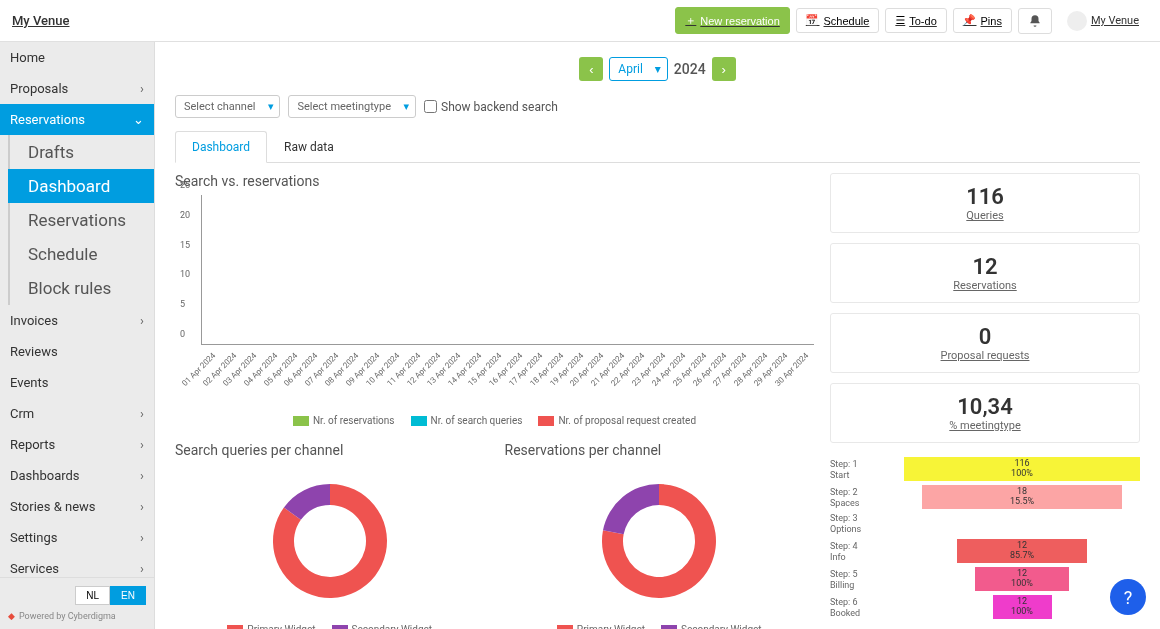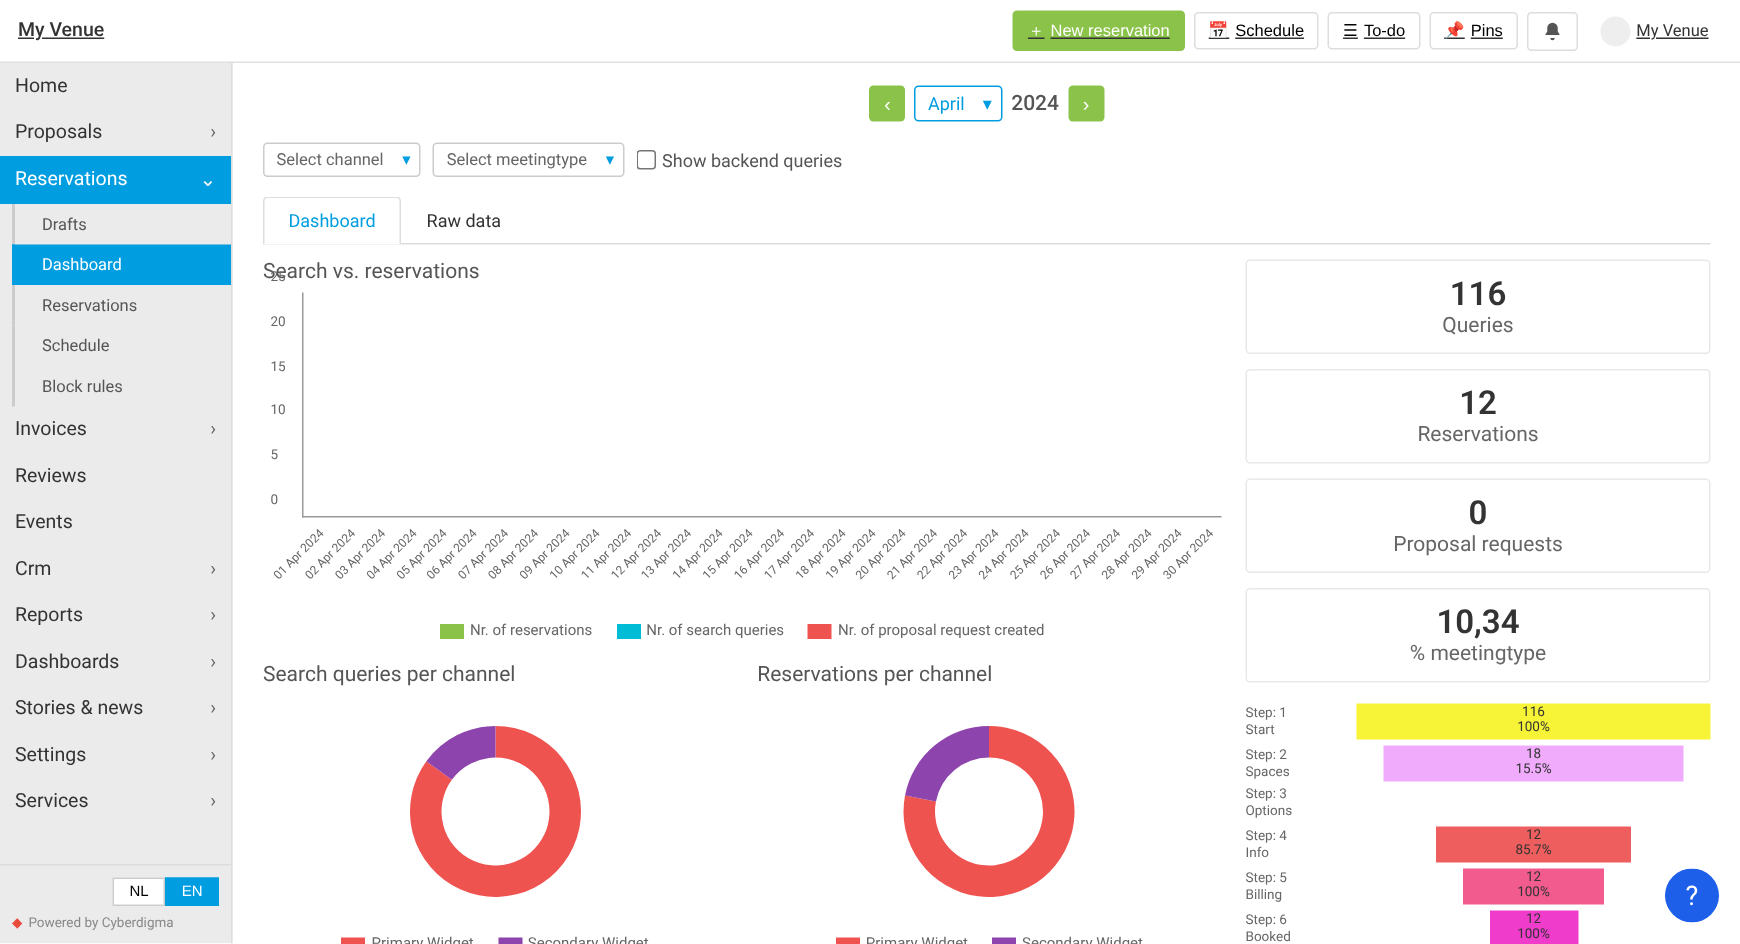--- a/index.html
+++ b/index.html
@@ -45,27 +45,27 @@
       flex-direction: column;
       border-right: 1px solid #ddd;
     }
     .nav { flex: 1; overflow-y: auto; }
     .nav-item {
       padding: 8px 10px;
       font-size: 13px;
       cursor: pointer;
       display: flex;
       justify-content: space-between;
-      align-items: flex-start;
+      align-items: center;
     }
     .nav-item.active { background: #009de0; color: #fff; }
     .nav-sub { background: #ebebeb; }
     .nav-sub .nav-subitem {
       padding: 7px 10px 7px 18px;
-      font-size: 11px;
+      font-size: 17px;
       cursor: pointer;
       border-left: 2px solid #ccc;
       margin-left: 8px;
       color: #555;
     }
     .nav-sub .nav-subitem.active { background: #009de0; color: #fff; border-left-color: #009de0; }
     .chevron { font-size: 13px; color: #666; }
     .nav-item.active .chevron { color: #fff; }
     .sidebar-footer { padding: 8px; border-top: 1px solid #ddd; }
     .lang-switch { display: flex; gap: 0; justify-content: flex-end; margin-bottom: 6px; }
@@ -114,21 +114,21 @@
     .bar.blue { background: #00bcd4; left: 3px; }
     .legend { display: flex; justify-content: center; gap: 16px; font-size: 10px; color: #666; }
     .legend-item { display: flex; align-items: center; gap: 4px; }
     .legend-sw { width: 16px; height: 10px; }
     .donut-row { display: flex; gap: 20px; margin-top: 16px; }
     .donut-block { flex: 1; }
     .donut-svg { display: block; margin: 8px auto; }
     .stats-cards { display: flex; flex-direction: column; gap: 10px; margin-bottom: 14px; }
     .stat-card { border: 1px solid #e8e8e8; border-radius: 3px; padding: 10px; text-align: center; }
     .stat-val { font-size: 22px; font-weight: 600; }
-    .stat-lbl { font-size: 14px; color: #666; }
+    .stat-lbl { font-size: 11px; color: #666; text-decoration: underline; }
     .funnel { display: flex; flex-direction: column; gap: 4px; }
     .funnel-row { display: flex; align-items: flex-end; gap: 18px; }
     .funnel-label { width: 56px; font-size: 9px; color: #666; line-height: 1.2; }
     .funnel-bar-wrap { flex: 1; height: 24px; position: relative; display: flex; justify-content: center; }
     .funnel-bar { height: 24px; display: flex; flex-direction: column; align-items: center; justify-content: center; font-size: 9px; line-height: 1.1; }
     .help-fab {
       position: fixed;
       bottom: 14px;
       right: 14px;
       width: 36px;
@@ -261,21 +261,21 @@
       <div class="select-ctl">
         <span>Select channel</span>
         <span class="select-caret">▾</span>
       </div>
       <div class="select-ctl">
         <span>Select meetingtype</span>
         <span class="select-caret">▾</span>
       </div>
       <label class="checkbox-wrap">
         <input type="checkbox" style="">
-        <span>Show backend queries</span>
+        <span>Show backend search</span>
       </label>
     </div>
 
     <div class="tabs">
       <div class="tab active">Dashboard</div>
       <div class="tab">Raw data</div>
     </div>
 
     <div class="content-grid">
       <div class="charts-col">
@@ -469,21 +469,21 @@
     <div class="funnel-bar-wrap">
       <div class="funnel-bar" style="width:100%;background:#f7f437">
         <span>116</span>
                   <span>100%</span>
       </div>
     </div>
             </div>
             <div class="funnel-row">
     <div class="funnel-label">Step: 2<br>Spaces</div>
     <div class="funnel-bar-wrap">
-      <div class="funnel-bar" style="width:85%;background:#f0abfc">
+      <div class="funnel-bar" style="width:85%;background:#fca5a5">
         <span>18</span>
                   <span>15.5%</span>
       </div>
     </div>
             </div>
             <div class="funnel-row">
     <div class="funnel-label">Step: 3<br>Options</div>
             </div>
             <div class="funnel-row">
     <div class="funnel-label">Step: 4<br>Info</div>

